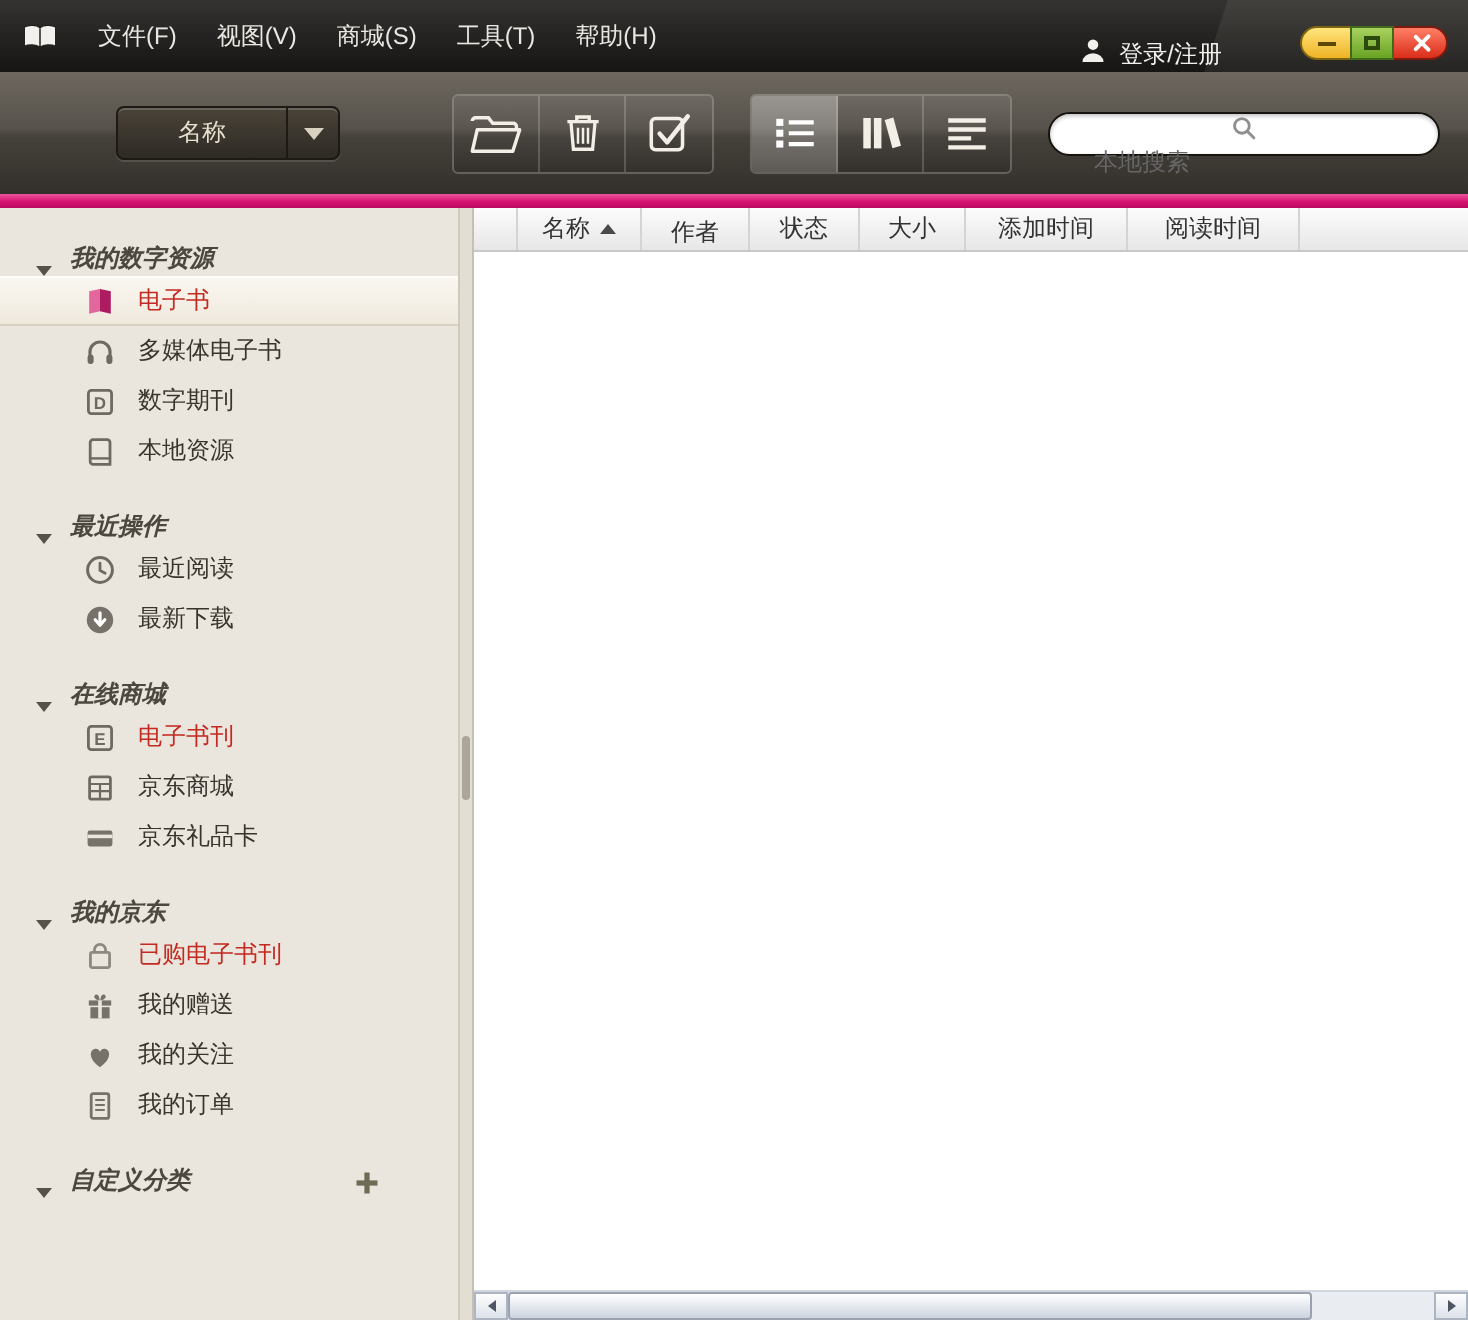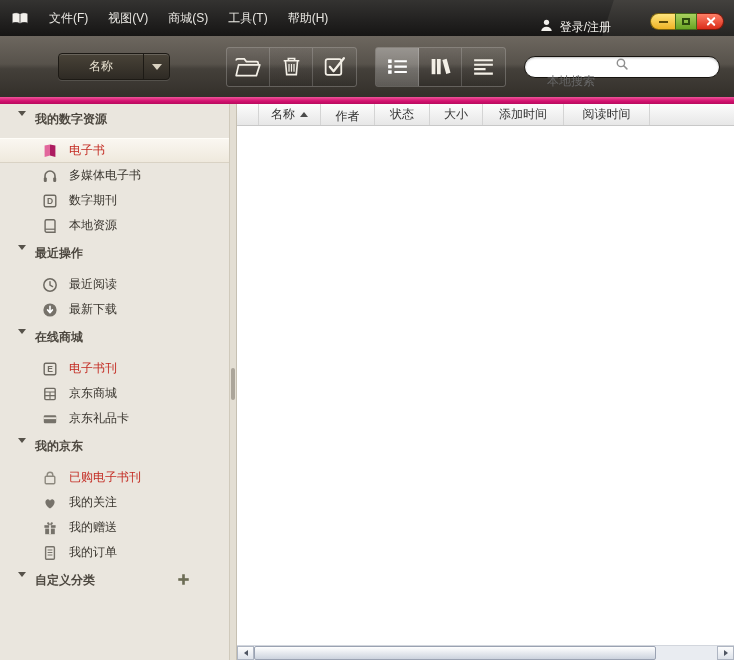--- a/index.html
+++ b/index.html
@@ -52,22 +52,22 @@
   .search-box input { border:none; outline:none; flex:1; font-size:12px; color:#444; background:transparent; margin-left:5px;
     font-family:"Liberation Sans","DejaVu Sans",sans-serif; }
   .search-box input::placeholder { color:#666; opacity:1; }
 
   
   .stripe { position:absolute; top:97px; left:0; right:0; height:7px;
     background:linear-gradient(180deg,#ee549a 0%,#d41270 55%,#b90a5e 100%); }
 
   
   .sidebar { position:absolute; top:104px; left:0; width:229px; bottom:0; background:#eae6de; overflow:hidden; }
-  .section-header { display:flex; align-items:flex-start; height:27px; margin-top:7px; padding-left:18px;
-    color:#4c473f; font-weight:bold; cursor:pointer; }
+  .section-header { display:flex; align-items:flex-end; height:27px; margin-top:7px; padding-left:18px;
+    color:#4c473f; font-weight:bold; cursor:pointer;font-style:italic; }
   .tri-down { width:0; height:0; border-left:4px solid transparent; border-right:4px solid transparent;
     border-top:5px solid #56524a; margin-right:9px; }
   .side-item { display:flex; align-items:center; height:25px; padding-left:42px; color:#39352e; cursor:pointer; }
   .side-item .icon { width:16px; height:16px; margin-right:11px; display:inline-flex; flex:none; }
   .side-item.selected { background:linear-gradient(#faf7f1,#efe9dd); border-top:1px solid #fffdf8; border-bottom:1px solid #d9d2c4; }
   .side-item.red { color:#c32a21; }
   .plus-btn { margin-left:auto; margin-right:38px; cursor:pointer; display:flex; }
 
   
   .splitter { position:absolute; top:104px; left:229px; width:8px; bottom:0; background:#e3ded3;
@@ -316,36 +316,36 @@
         <svg viewBox="0 0 16 16" width="16" height="16">
             <path d="M5.2 6.2 V5 a2.8 2.8 0 0 1 5.6 0 v1.2" fill="none" stroke="#8d897f" stroke-width="1.4"></path>
             <rect x="3.2" y="6.2" width="9.6" height="7.6" rx="1" fill="none" stroke="#8d897f" stroke-width="1.4"></rect>
           </svg>
       </span>
       <span>已购电子书刊</span>
     </div>
     <div class="side-item">
       <span class="icon">
         <svg viewBox="0 0 16 16" width="16" height="16">
-            <path d="M8 13.6 C2.4 9.8 2.6 5.4 5.1 4.5 C6.6 4 7.7 5 8 6 C8.3 5 9.4 4 10.9 4.5 C13.4 5.4 13.6 9.8 8 13.6 Z" fill="#76726a"></path>
-          </svg>
-      </span>
-      <span>我的关注</span>
-    </div>
-    <div class="side-item">
-      <span class="icon">
-        <svg viewBox="0 0 16 16" width="16" height="16">
             <rect x="2.4" y="5.2" width="11.2" height="2.6" fill="#76726a"></rect>
             <rect x="3.2" y="8.6" width="9.6" height="5.6" fill="#76726a"></rect>
             <rect x="7.1" y="4.6" width="1.8" height="9.6" fill="#eae6de"></rect>
             <path d="M7.8 5.2 C5.2 5.2 4.2 2.6 6.1 2.3 C7.3 2.1 7.8 3.9 7.8 5.2 Z" fill="#76726a"></path>
             <path d="M8.2 5.2 C10.8 5.2 11.8 2.6 9.9 2.3 C8.7 2.1 8.2 3.9 8.2 5.2 Z" fill="#76726a"></path>
           </svg>
       </span>
       <span>我的赠送</span>
+    </div>
+    <div class="side-item">
+      <span class="icon">
+        <svg viewBox="0 0 16 16" width="16" height="16">
+            <path d="M8 13.6 C2.4 9.8 2.6 5.4 5.1 4.5 C6.6 4 7.7 5 8 6 C8.3 5 9.4 4 10.9 4.5 C13.4 5.4 13.6 9.8 8 13.6 Z" fill="#76726a"></path>
+          </svg>
+      </span>
+      <span>我的关注</span>
     </div>
     <div class="side-item">
       <span class="icon">
         <svg viewBox="0 0 16 16" width="16" height="16">
             <rect x="3.6" y="1.8" width="8.8" height="12.4" rx="1" fill="none" stroke="#76726a" stroke-width="1.4"></rect>
             <path d="M5.6 5 h4.8 M5.6 7.5 h4.8 M5.6 10 h4.8" stroke="#76726a" stroke-width="1.1"></path>
           </svg>
       </span>
       <span>我的订单</span>
     </div>

